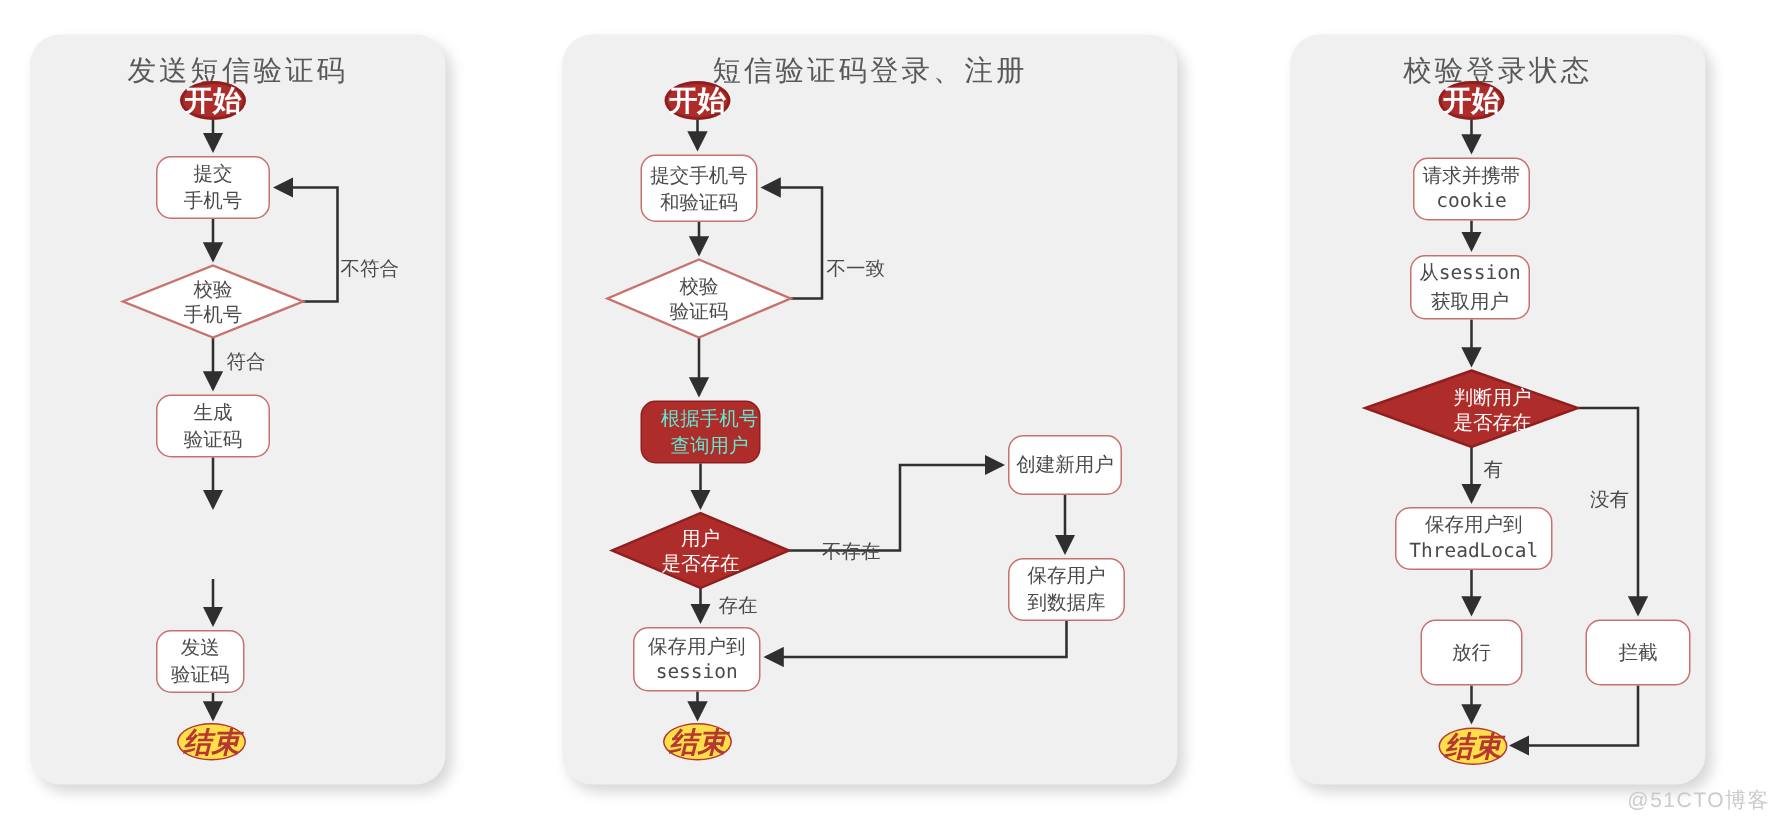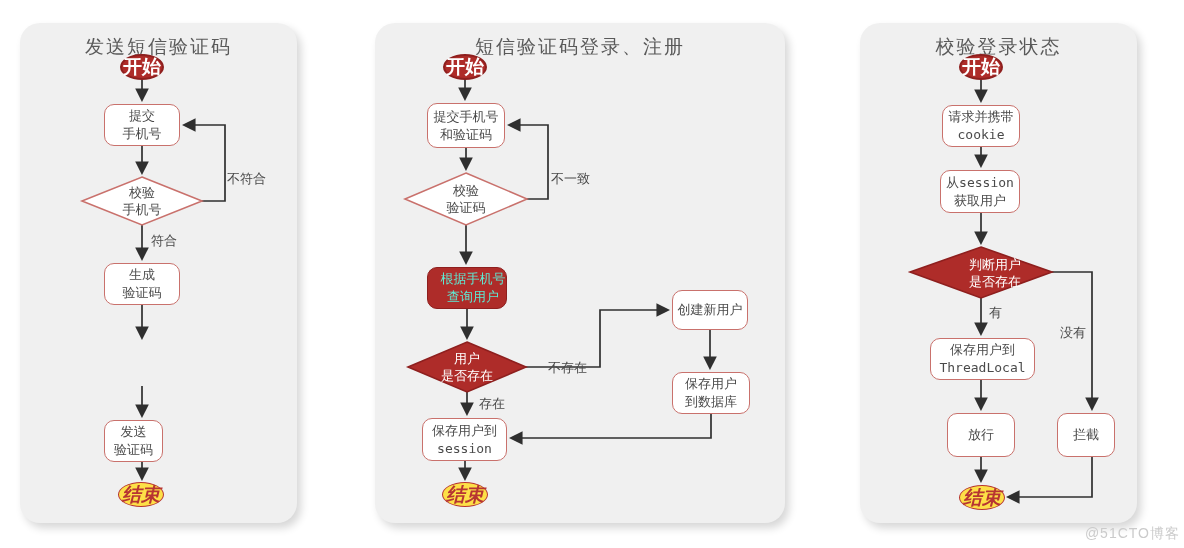--- a/index.html
+++ b/index.html
@@ -212,21 +212,21 @@
 
     <div class="node" style="left:70px; top:315px; width:105px; height:42px;">
       <div>保存用户到</div>
       <div class="mono">ThreadLocal</div>
     </div>
 
     <div class="node" style="left:87px; top:390px; width:68px; height:44px;">
       <div>放行</div>
     </div>
 
-    <div class="node" style="left:197px; top:390px; width:58px; height:44px;">
+    <div class="node" style="left:197px; top:390px; width:70px; height:44px;">
       <div>拦截</div>
     </div>
 
     <div class="terminal end" style="left:99px; top:462px; width:46px; height:25px;">
       <span>结束</span>
     </div>
   </section>
 
   <div class="watermark">@51CTO博客</div>
 </div>

